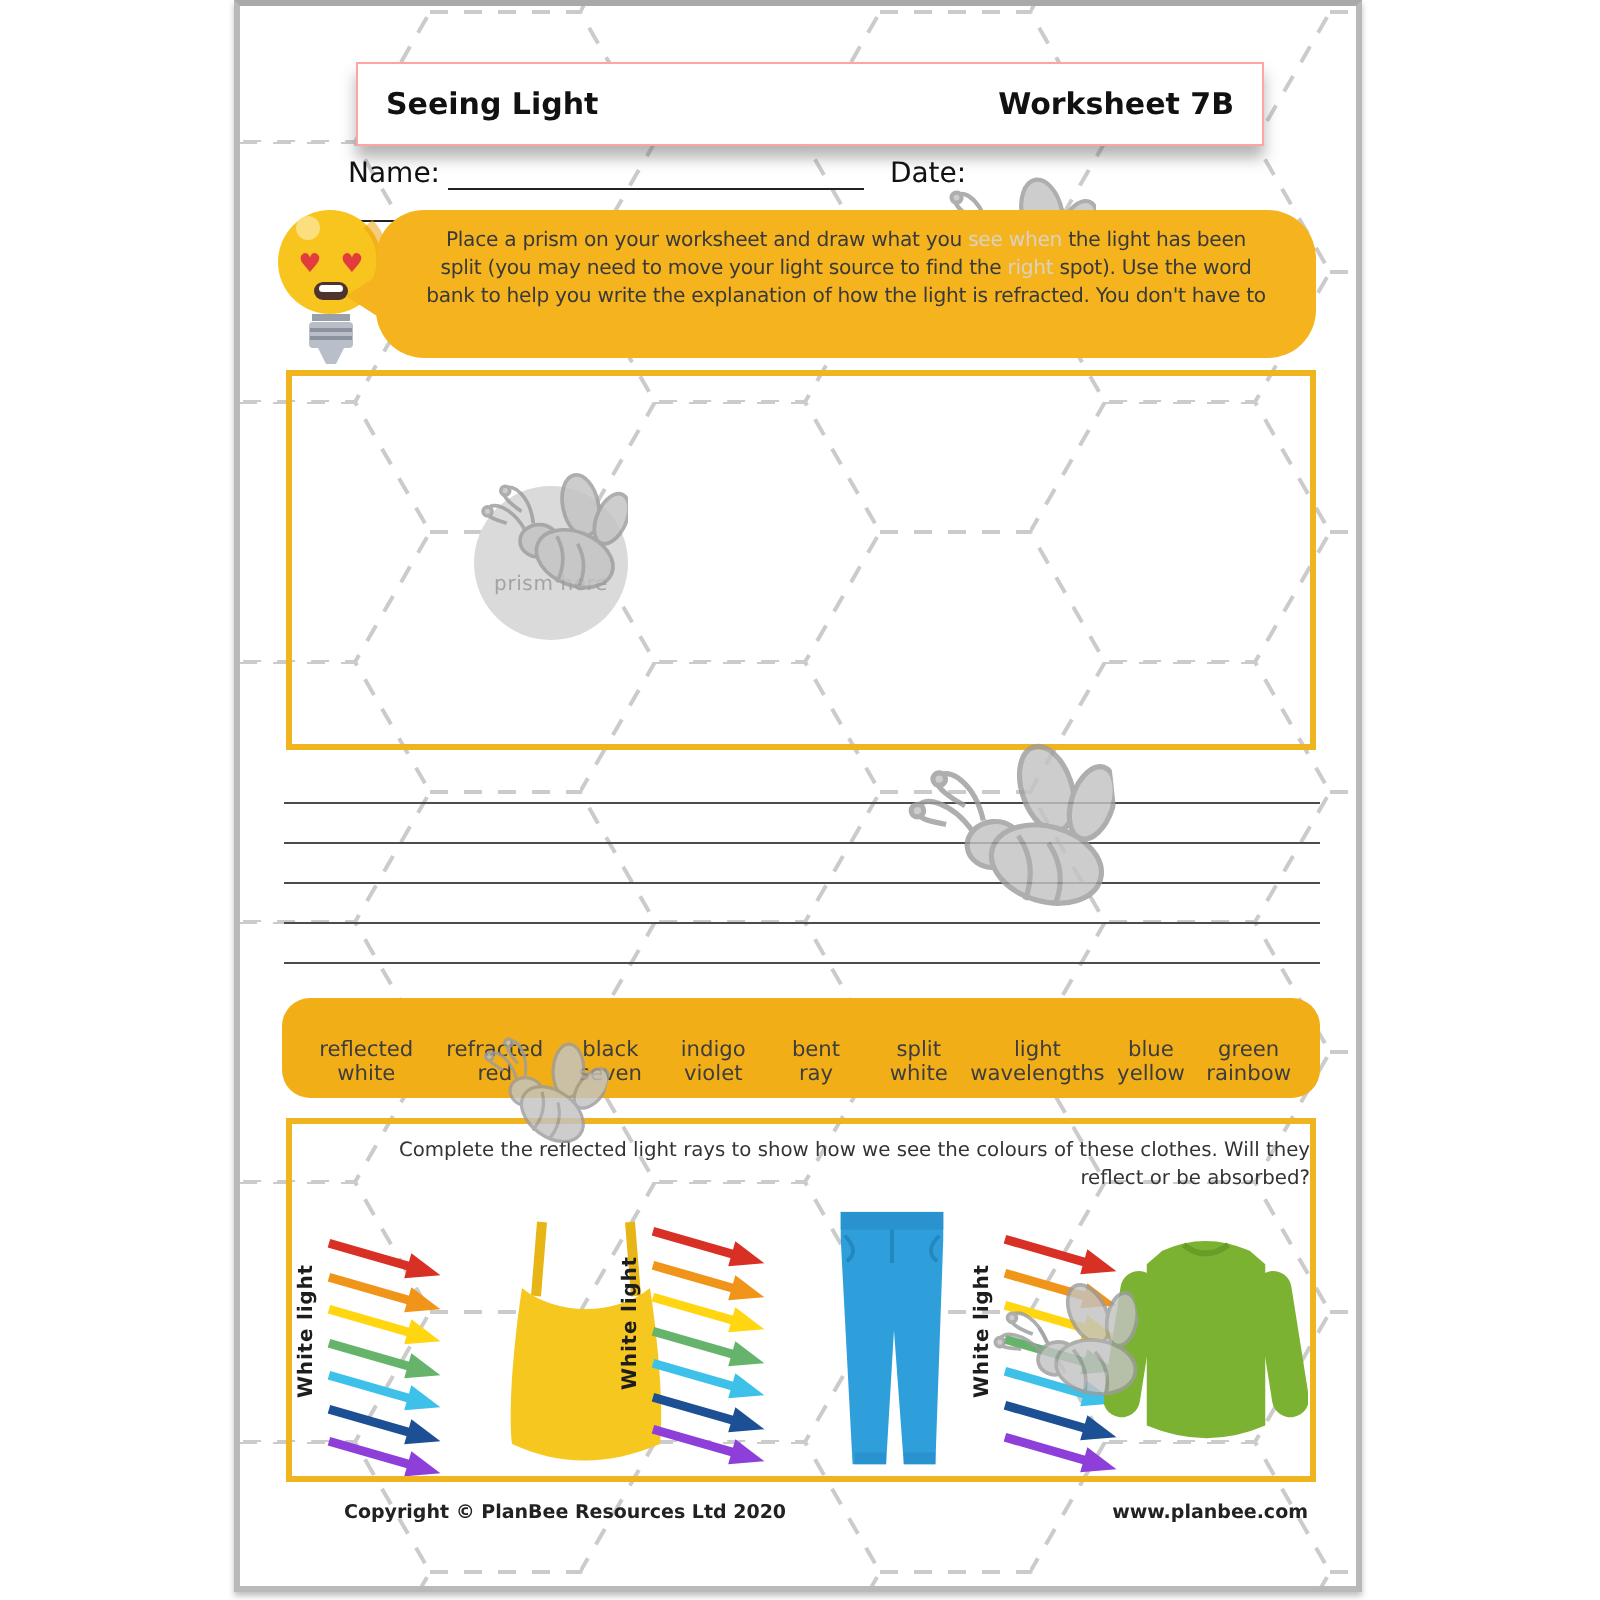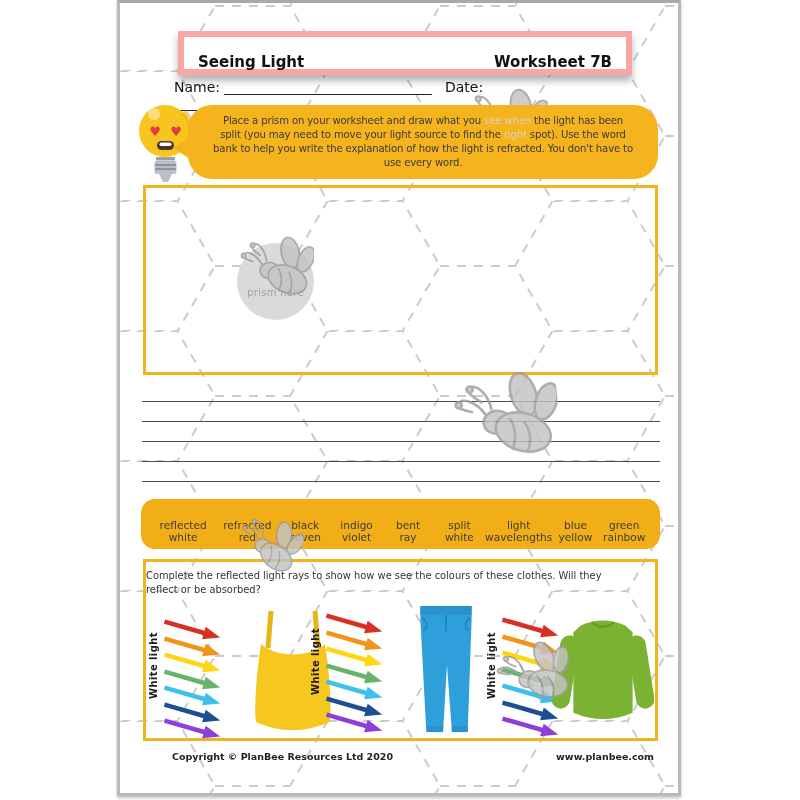--- a/index.html
+++ b/index.html
@@ -10,23 +10,23 @@
   .page {
     position:absolute; left:117px; top:0; width:564px; height:796px;
     background:#fff; border:3px solid #b9b9b9; border-top-color:#a9a9a9;
     box-shadow:0 2px 3px rgba(0,0,0,.25);
   }
   .hexbg { position:absolute; left:0; top:0; z-index:0; pointer-events:none; }
 
   
   .header-box {
     position:absolute; left:58px; top:28px; width:454px; height:42px;
-    background:#fff; border:6px solid #fca5a5; z-index:2;
+    background:#fff; border:1px solid #fca5a5; z-index:2;
     box-shadow:0 6px 7px rgba(90,90,90,.45);
-    display:flex; justify-content:space-between; padding:16px 14px;
+    display:flex; align-items:center; justify-content:space-between; padding:16px 14px;
   }
   .header-box .title, .header-box .wsnum { font-size:15px; font-weight:700; color:#111; }
 
   .name-row { position:absolute; left:54px; top:76px; width:458px; z-index:2; font-size:14px; font-weight:400; color:#111; }
   .nd-line { display:inline-block; border-bottom:1.6px solid #222; height:14px; vertical-align:bottom; }
 
   
   .bubble {
     position:absolute; left:68px; top:102px; width:470px; height:74px; z-index:2;
     border-radius:24px; padding:9px 10px 0 10px; text-align:center;
@@ -63,21 +63,21 @@
     align-items:center; padding:20px 10px;
   }
   .word-bank .wb { text-align:center; font-size:10.6px; color:#3d3d3d; }
 
   
   .bottom-box {
     position:absolute; left:23px; top:556px; width:515px; height:182px;
     border:3px solid #efb41e; z-index:2;
   }
   .bb-inner { position:relative; width:100%; height:100%; overflow:hidden; }
-  .bb-instr { text-align:left; font-size:9.9px; color:#333; margin-top:7px; line-height:1.4; white-space:nowrap; }
+  .bb-instr { text-align:right; font-size:9.9px; color:#333; margin-top:7px; line-height:1.4; white-space:nowrap; }
   .wl {
     position:absolute; writing-mode:vertical-rl; transform:rotate(180deg);
     font-size:10px; font-weight:700; color:#1d1d1d; letter-spacing:.4px; height:80px; text-align:center;
   }
   .rays { position:absolute; width:80px; height:125px; }
   .ray { position:absolute; left:0; transform:rotate(16deg); transform-origin:left center; }
   .cloth { position:absolute; }
 
   
   .footer-copy { position:absolute; left:52px; top:748px; font-size:9.5px; font-weight:700; color:#222; z-index:2; }
@@ -154,21 +154,20 @@
       <line x1="21" y1="64" x2="42" y2="64" stroke="#8d939e" stroke-width="2"></line>
       <line x1="21" y1="68" x2="42" y2="68" stroke="#8d939e" stroke-width="2"></line>
       <path d="M25,73 L38,73 L34,81 L29,81 Z" fill="#b9bfc9"></path>
     </svg>
   </div>
 
   <div class="bubble" style="background-color: rgb(245, 179, 30);">
     <div class="bl"><span>Place a prism on your worksheet and draw what you </span><span class="faded">see when</span><span> the light has been</span></div>
     <div class="bl"><span>split (you may need to move your light source to find the </span><span class="faded">right</span><span> spot). Use the word</span></div>
     <div class="bl">bank to help you write the explanation of how the light is refracted. You don't have to</div>
-    <div class="bl">use every word.</div>
   </div>
 
   <div class="prism-box" style="border-color: rgb(239, 180, 30);"></div>
   <div class="prism-circle" style="background-color: rgb(218, 218, 218);">
     <span>prism here</span>
   </div>
   <svg class="bee z3" viewBox="0 0 100 88" style="left:120px; top:232px; width:74px; height:65px">
       <use href="#bee-sym"></use>
     </svg>
 

